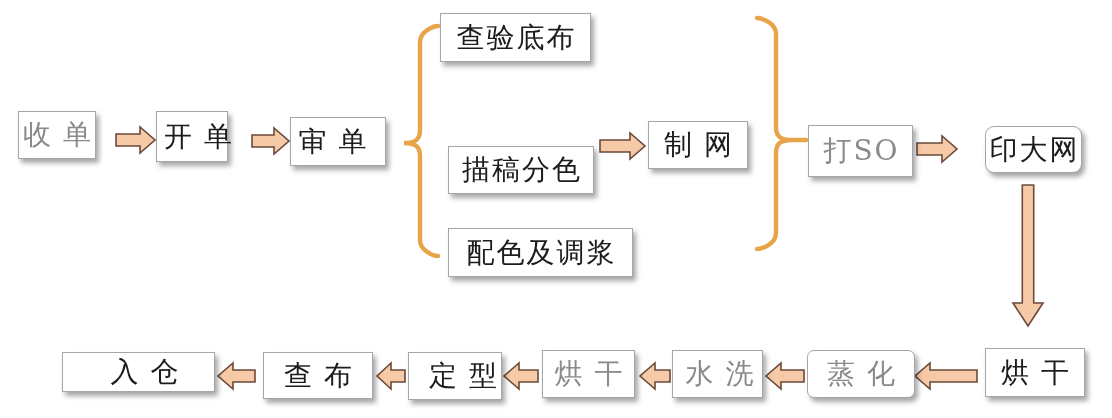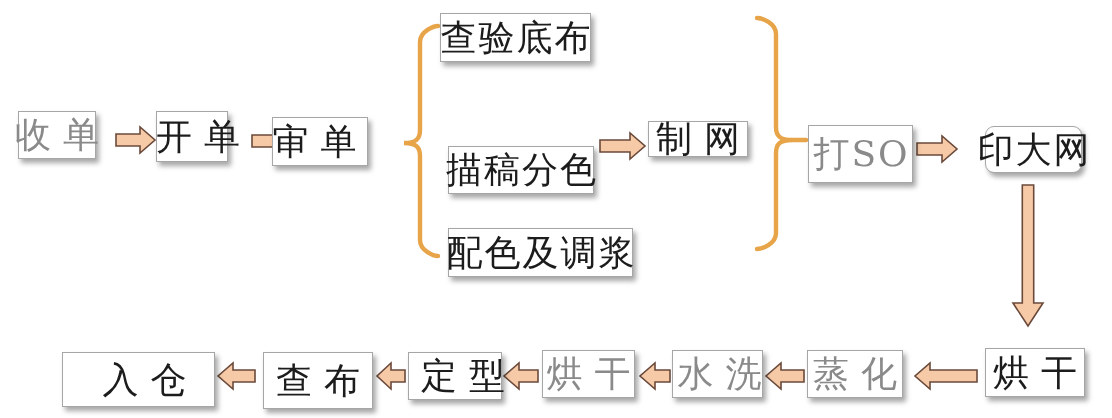--- a/index.html
+++ b/index.html
@@ -12,21 +12,21 @@
   }
   .node{
     position:absolute;
     box-sizing:border-box;
     background:#ffffff;
     border:1px solid #a6a6a6;
     box-shadow:3px 4px 5px rgba(0,0,0,0.35);
     display:flex;
     align-items:center;
     justify-content:center;
-    font-size:36px;
+    font-size:28px;
     line-height:1;
     white-space:nowrap;
   }
   .node.black{color:#1c1c1c;}
   .node.gray{color:#8a8a8a;}
   svg.arrow{position:absolute;overflow:visible;display:block;}
   svg.brace-layer{position:absolute;left:0;top:0;overflow:visible;}
 </style>
 </head>
 <body>
@@ -73,55 +73,55 @@
     </svg>
     <svg class="arrow" width="37" height="26" style="left: 218px; top: 363px;">
       <polygon points="37,7.0200000000000005 15,7.0200000000000005 15,0 0,13 15,26 15,18.98 37,18.98" fill="#f6caa7" stroke="#6b4a3b" stroke-width="1.6"></polygon>
     </svg>
     <div class="node gray" style="left: 18px; top: 111px; width: 78px; height: 48px; letter-spacing: 12px; padding-left: 12px;">
       <span>收单</span>
     </div>
     <div class="node black" style="left: 156px; top: 111px; width: 72px; height: 51px; letter-spacing: 12px; padding-left: 24px;">
       <span>开单</span>
     </div>
-    <div class="node black" style="left: 272px; top: 117px; width: 96px; height: 49px; letter-spacing: 12px; padding-left: 1px;">
+    <div class="node black" style="left: 290px; top: 117px; width: 96px; height: 49px; letter-spacing: 12px; padding-left: 1px;">
       <span>审单</span>
     </div>
     <div class="node black" style="left: 440px; top: 13px; width: 151px; height: 49px; letter-spacing: 2px; padding-left: 2px;">
       <span>查验底布</span>
     </div>
     <div class="node black" style="left: 448px; top: 122px; width: 146px; height: 48px; letter-spacing: 2px; padding-left: 2px; margin-top: 24px;">
       <span>描稿分色</span>
     </div>
-    <div class="node black" style="left: 648px; top: 121px; width: 100px; height: 36px; letter-spacing: 12px; padding-left: 12px;">
+    <div class="node black" style="left: 648px; top: 121px; width: 100px; height: 48px; letter-spacing: 12px; padding-left: 12px;">
       <span>制网</span>
     </div>
     <div class="node black" style="left: 448px; top: 228px; width: 185px; height: 49px; letter-spacing: 2px; padding-left: 2px;">
       <span>配色及调浆</span>
     </div>
-    <div class="node gray" style="left: 808px; top: 125px; width: 105px; height: 58px; letter-spacing: 2px; padding-left: 2px;">
+    <div class="node gray" style="left: 808px; top: 125px; width: 105px; height: 52px; letter-spacing: 2px; padding-left: 2px;">
       <span>打SO</span>
     </div>
     <div class="node black" style="left: 985px; top: 126px; width: 97px; height: 47px; letter-spacing: 2px; padding-left: 2px; border-radius: 9px;">
       <span>印大网</span>
     </div>
     <div class="node black" style="left: 985px; top: 348px; width: 100px; height: 49px; letter-spacing: 12px; padding-left: 12px;">
       <span>烘干</span>
     </div>
-    <div class="node gray" style="left: 807px; top: 350px; width: 96px; height: 48px; letter-spacing: 12px; padding-left: 12px;">
+    <div class="node gray" style="left: 807px; top: 350px; width: 108px; height: 48px; letter-spacing: 12px; padding-left: 12px; border-radius: 7px;">
       <span>蒸化</span>
     </div>
     <div class="node gray" style="left: 672px; top: 350px; width: 91px; height: 48px; letter-spacing: 12px; padding-left: 16px;">
       <span>水洗</span>
     </div>
     <div class="node gray" style="left: 542px; top: 350px; width: 93px; height: 48px; letter-spacing: 12px; padding-left: 12px;">
       <span>烘干</span>
     </div>
     <div class="node black" style="left: 408px; top: 352px; width: 94px; height: 48px; letter-spacing: 12px; padding-left: 28px;">
       <span>定型</span>
     </div>
-    <div class="node black" style="left: 263px; top: 352px; width: 110px; height: 57px; letter-spacing: 12px; padding-left: 12px;">
+    <div class="node black" style="left: 263px; top: 352px; width: 110px; height: 47px; letter-spacing: 12px; padding-left: 12px;">
       <span>查布</span>
     </div>
-    <div class="node black" style="left: 62px; top: 352px; width: 153px; height: 55px; letter-spacing: 12px; padding-left: 24px;">
+    <div class="node black" style="left: 62px; top: 352px; width: 153px; height: 40px; letter-spacing: 12px; padding-left: 24px;">
       <span>入仓</span>
     </div>
   </div>
 
 </body></html>

